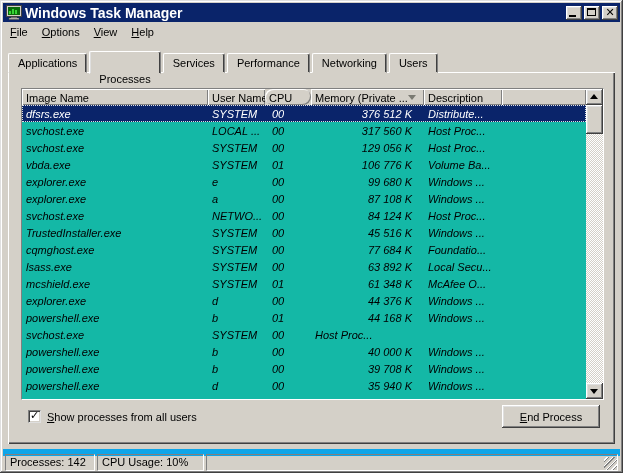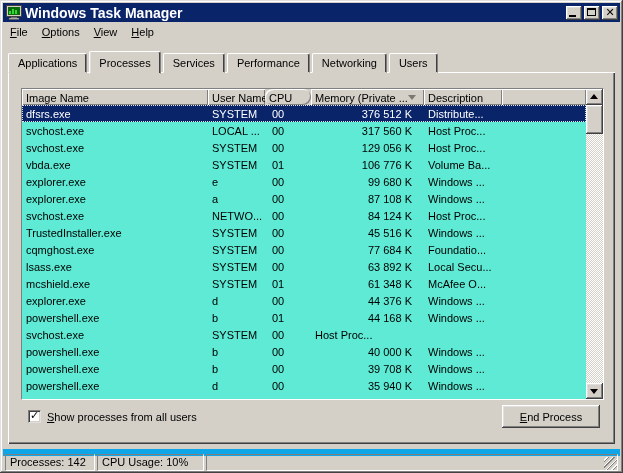--- a/index.html
+++ b/index.html
@@ -23,40 +23,40 @@
     font-weight:bold;font-size:11px;line-height:1;font-family:"DejaVu Sans",sans-serif;}
   
   .menubar{position:absolute;left:4px;top:23px;right:4px;height:20px;display:flex;align-items:flex-start;}
   .menu-item{padding:3px 8px 3px 6px;}
   .menu-item u{text-decoration:underline;}
   
   .tabbar{position:absolute;left:8px;top:50px;height:23px;display:flex;align-items:flex-end;z-index:3;}
   .tab{height:20px;background:#d4d0c8;padding:3px 9px 0 9px;margin-right:2px;
     border:1px solid;border-color:#fff #808080 #d4d0c8 #fff;border-radius:2px 2px 0 0;
     box-shadow:inset -1px 0 #404040;white-space:nowrap;}
-  .tab.active{height:23px;padding-top:5px;z-index:4;position:relative;margin-bottom:-1px;
+  .tab.active{height:23px;padding-top:21px;z-index:4;position:relative;margin-bottom:-1px;
     box-shadow:inset -1px 0 #404040, inset 1px 0 #dfdfdf;}
   
   .tabpage{position:absolute;left:8px;top:72px;width:607px;height:372px;background:#d4d0c8;
     box-shadow:inset 1px 1px #fff, inset -1px -1px #404040, inset -2px -2px #808080;z-index:2;}
   
   .listview{position:absolute;left:13px;top:16px;width:583px;height:312px;background:#fff;
     border:1px solid;border-color:#808080 #fff #fff #808080;overflow:hidden;}
   .lvheader{position:absolute;left:0;top:0;right:17px;height:16px;display:flex;background:#d4d0c8;}
   .hcell{height:16px;background:#d4d0c8;padding:1px 0 0 4px;white-space:nowrap;overflow:hidden;position:relative;
     box-shadow:inset 1px 1px #fff, inset -1px -1px #808080;flex:none;display:flex;align-items:center;}
   .sort-desc{position:absolute;right:8px;top:6px;width:0;height:0;
     border-left:4px solid transparent;border-right:4px solid transparent;border-top:5px solid #7a7a72;}
   .c-image{width:186px;}
   .c-user{width:57px;}
   .c-cpu{width:46px;border-radius:8px;}
   .c-mem{width:113px;}
   .c-desc{width:78px;}
   .c-fill{flex:1 1 auto;}
-  .lvrows{position:absolute;left:0;top:16px;right:17px;bottom:0;background:#5eead4;overflow:hidden;}
+  .lvrows{position:absolute;left:0;top:16px;right:17px;bottom:0;background:#14b8a6;overflow:hidden;font-style:italic;}
   .lvrow{display:flex;height:17px;align-items:center;}
   .lvcell{padding-left:4px;white-space:nowrap;overflow:hidden;flex:none;}
   .lvcell.c-cpu{padding-left:7px;}
   .lvcell.c-mem{text-align:right;padding-right:12px;padding-left:0;}
   .lvrow.selected{background:#0a246a;color:#fff;outline:1px dotted #e0e0e0;outline-offset:-1px;}
   
   .vscroll{position:absolute;top:0;right:0;width:17px;height:100%;
     background-image:conic-gradient(#fff 25%, #d4d0c8 0 50%, #fff 0 75%, #d4d0c8 0);background-size:2px 2px;}
   .sbtn{position:absolute;left:0;width:17px;height:16px;background:#d4d0c8;
     box-shadow:inset -1px -1px #404040, inset 1px 1px #fff, inset -2px -2px #808080, inset 2px 2px #dfdfdf;}

